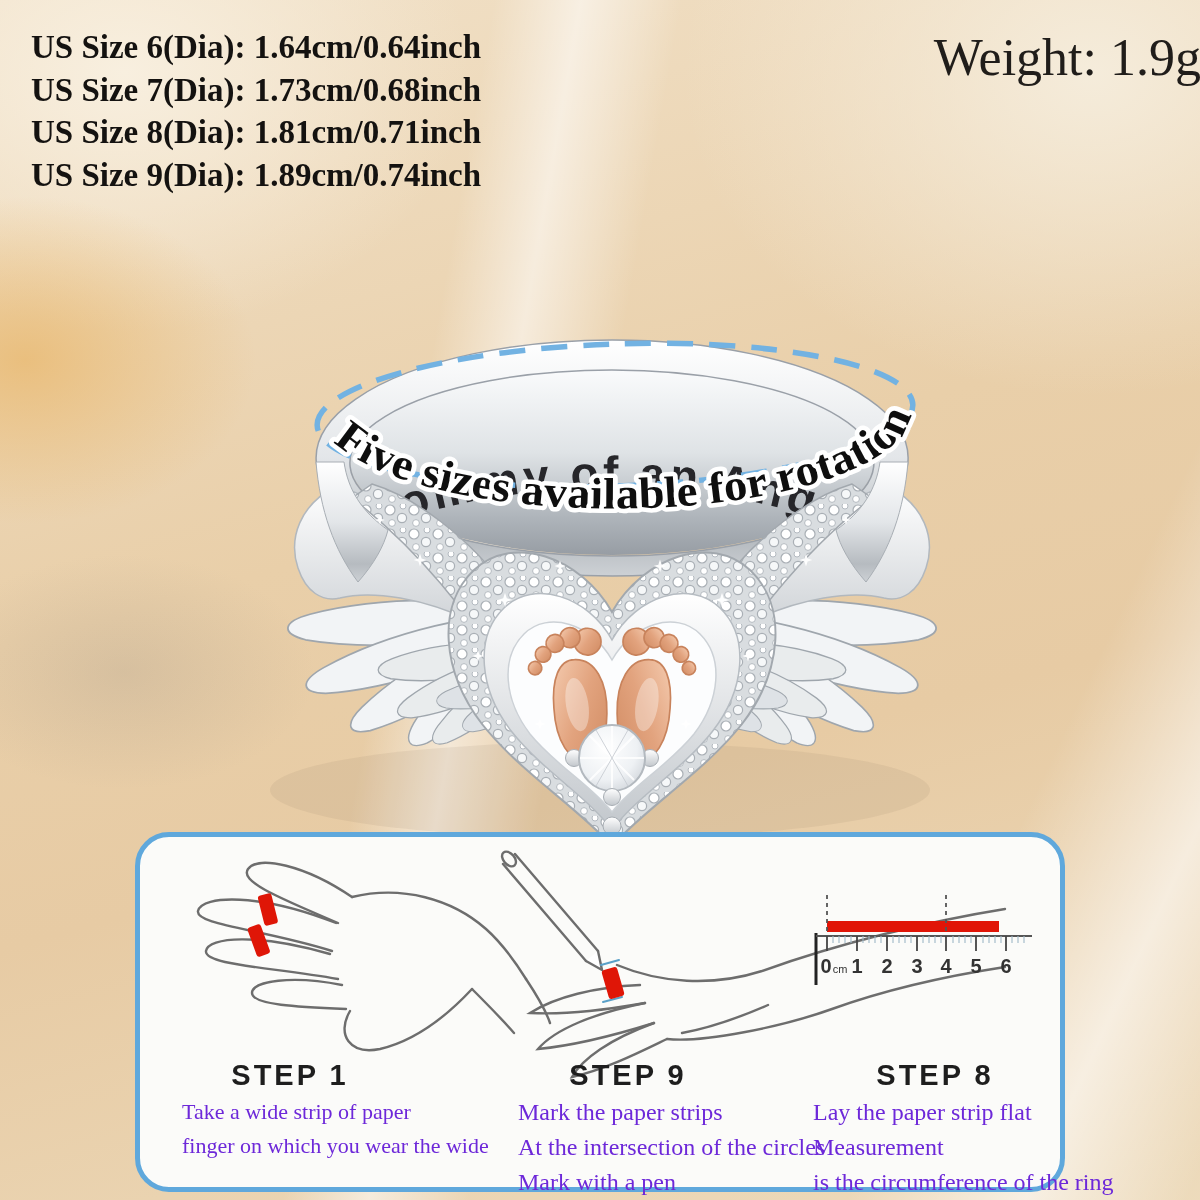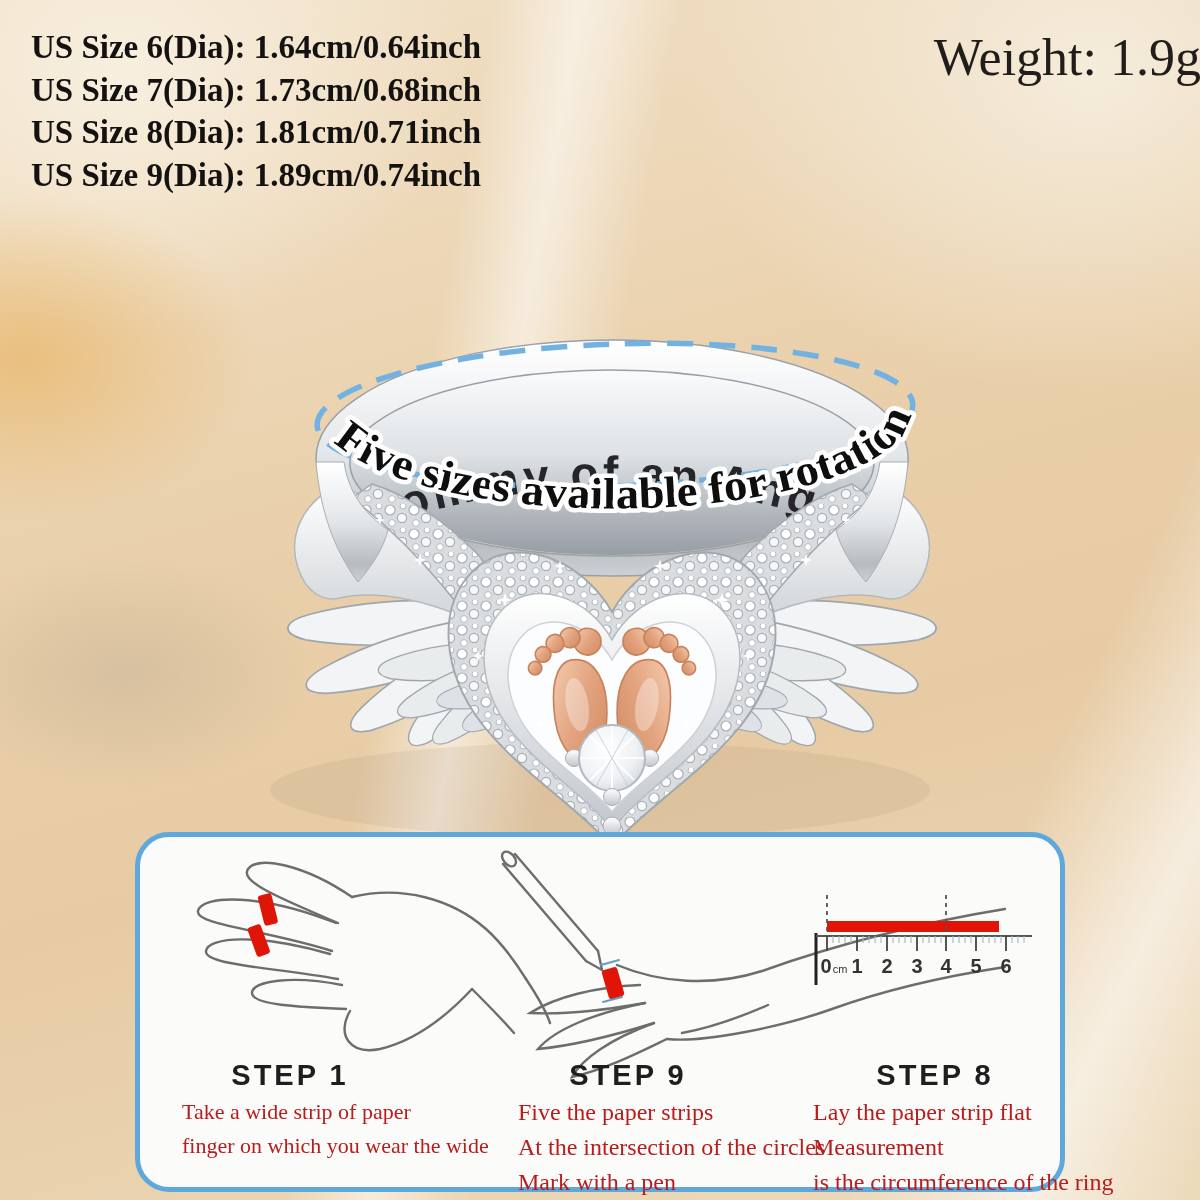--- a/index.html
+++ b/index.html
@@ -21,21 +21,21 @@
     font-weight:bold;font-size:33px;line-height:42.5px;white-space:nowrap;}
   .weight{position:absolute;right:40px;top:28px;color:#201d1a;font-size:52px;white-space:nowrap;}
   .ring-svg{position:absolute;left:0;top:0;}
   .guide{position:absolute;left:135px;top:832px;width:930px;height:360px;
     background:#fbfbf9;border:5px solid #5fa8dc;border-radius:34px;box-sizing:border-box;}
   .guide-svg{position:absolute;left:0;top:0;}
   .step-title{position:absolute;top:222px;width:300px;text-align:center;
     font-family:"Liberation Sans",sans-serif;font-weight:bold;font-size:29px;
     letter-spacing:3px;color:#1e1e1e;}
   .t1{left:0}.t2{left:338px}.t3{left:645px}
-  .step-body{position:absolute;top:258px;color:#b91c1c;font-size:24px;line-height:35px;white-space:nowrap;}
+  .step-body{position:absolute;top:258px;color:#6d28d9;font-size:24px;line-height:35px;white-space:nowrap;}
   .b1{left:42px;font-size:22px;line-height:34px;}
   .b2{left:378px}
   .b3{left:673px}
 </style>
 </head>
 <body>
 
 <div class="stage">
 
   <div class="size-list">
@@ -245,21 +245,21 @@
 
     <div class="step-title t1">STEP 1</div>
     <div class="step-title t2">STEP 9</div>
     <div class="step-title t3">STEP 8</div>
 
     <div class="step-body b1">
       <div>Take a wide strip of paper</div>
       <div>finger on which you wear the wide</div>
     </div>
     <div class="step-body b2">
-      <div>Five the paper strips</div>
+      <div>Mark the paper strips</div>
       <div>At the intersection of the circles</div>
       <div>Mark with a pen</div>
     </div>
     <div class="step-body b3">
       <div>Lay the paper strip flat</div>
       <div>Measurement</div>
       <div>is the circumference of the ring</div>
     </div>
   </div>
 </div>

